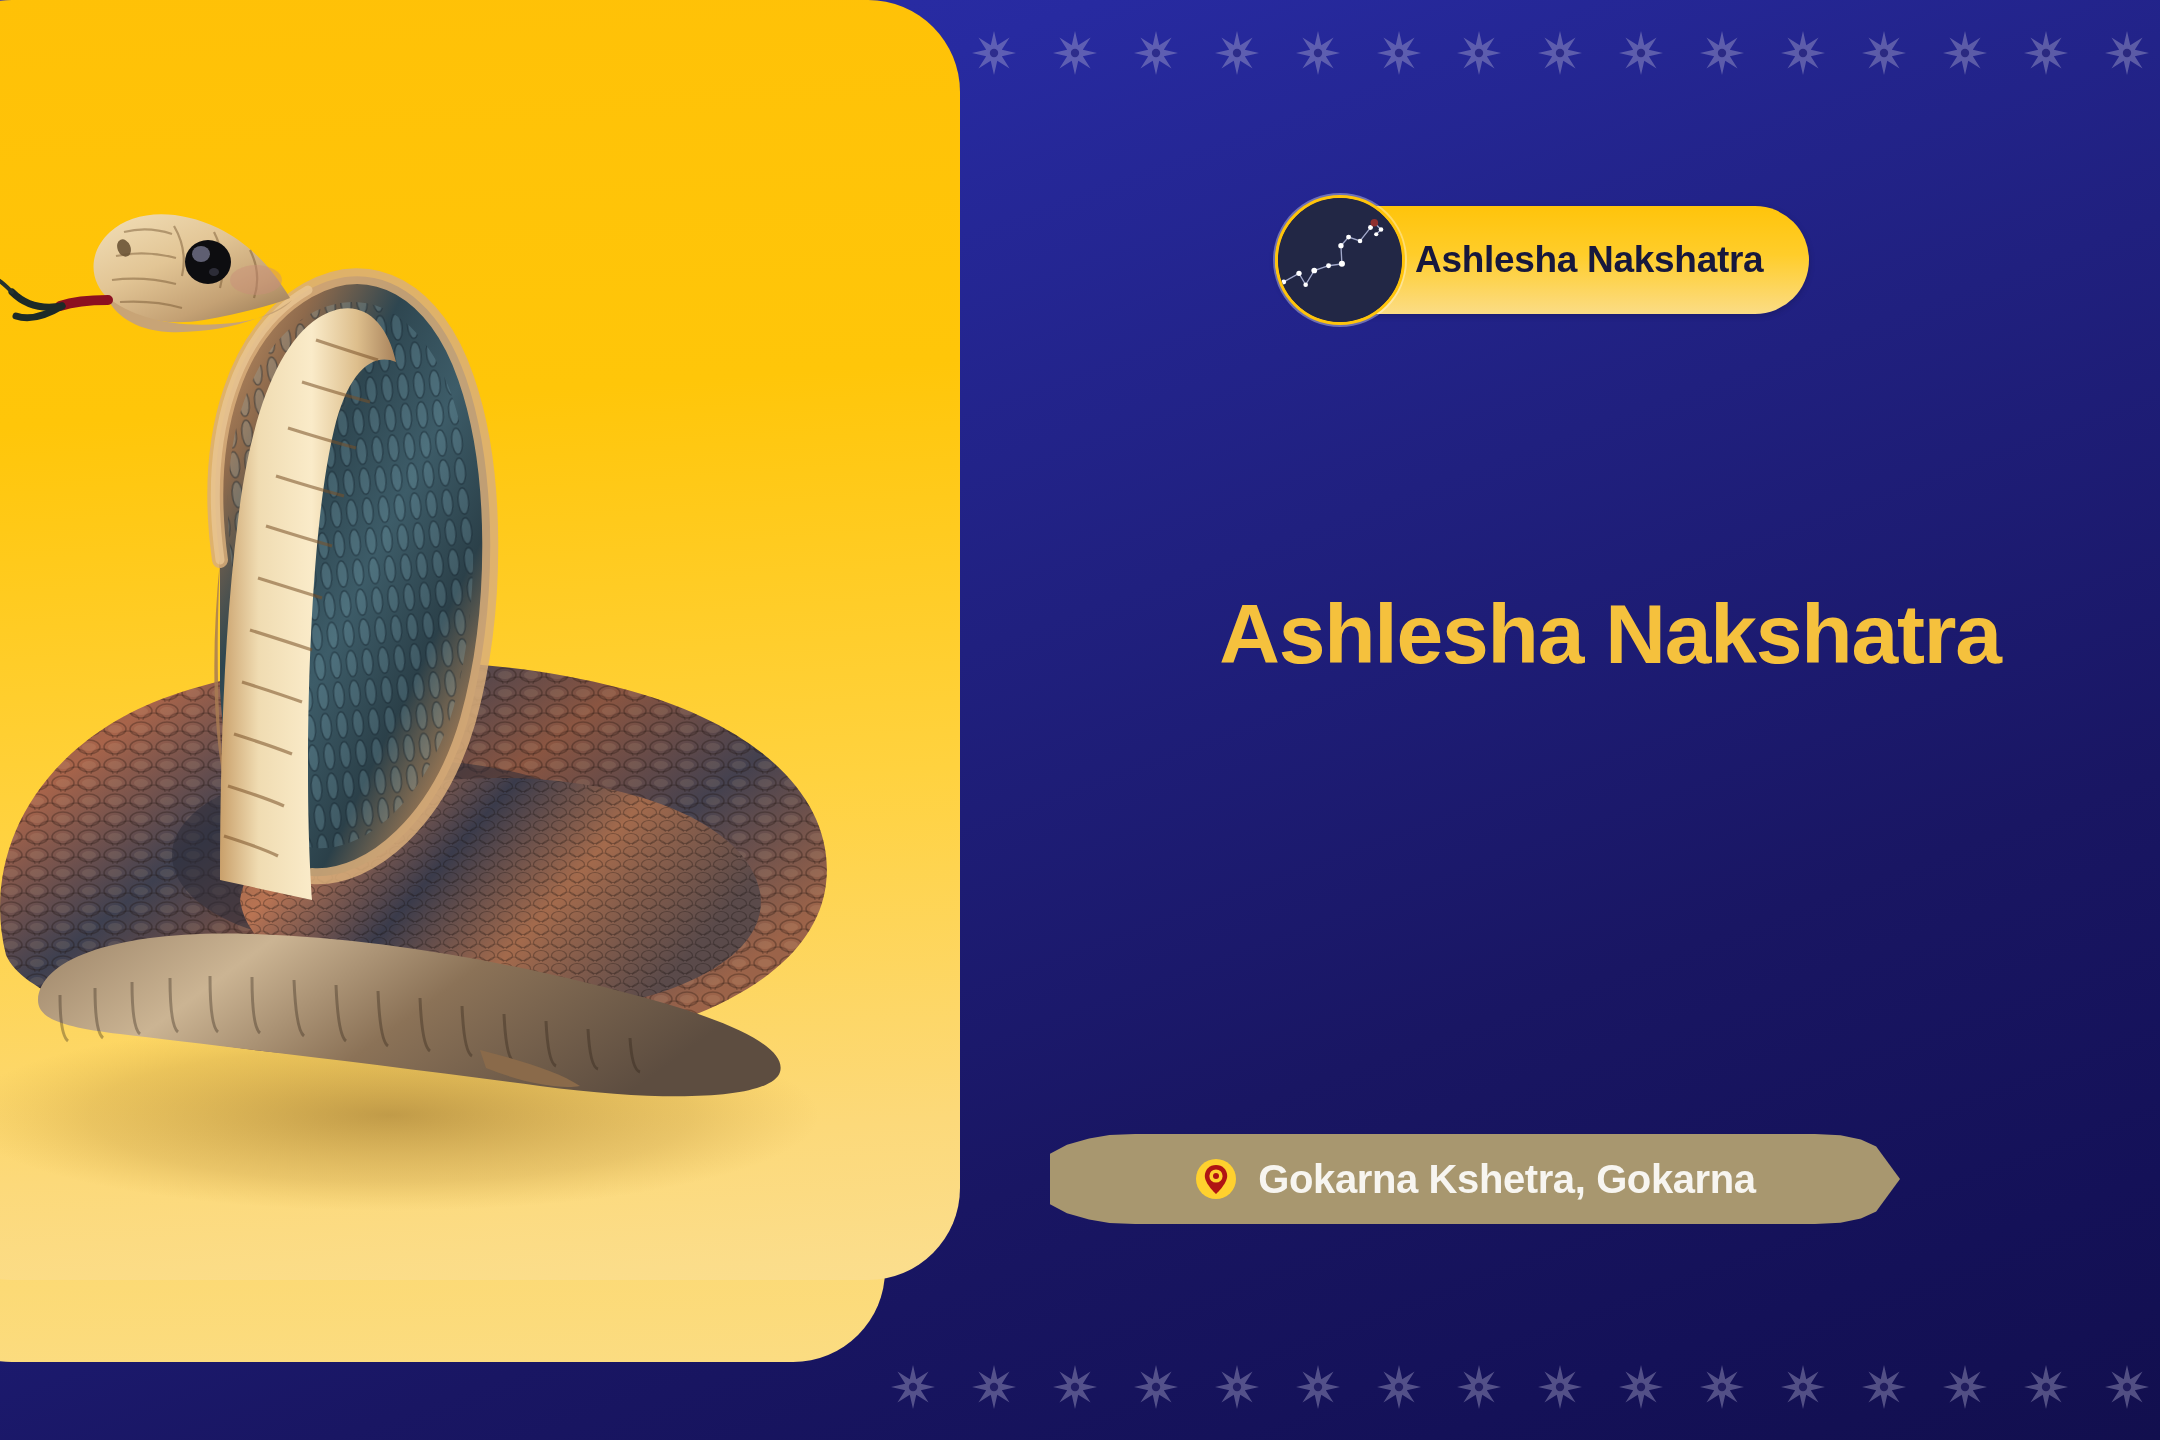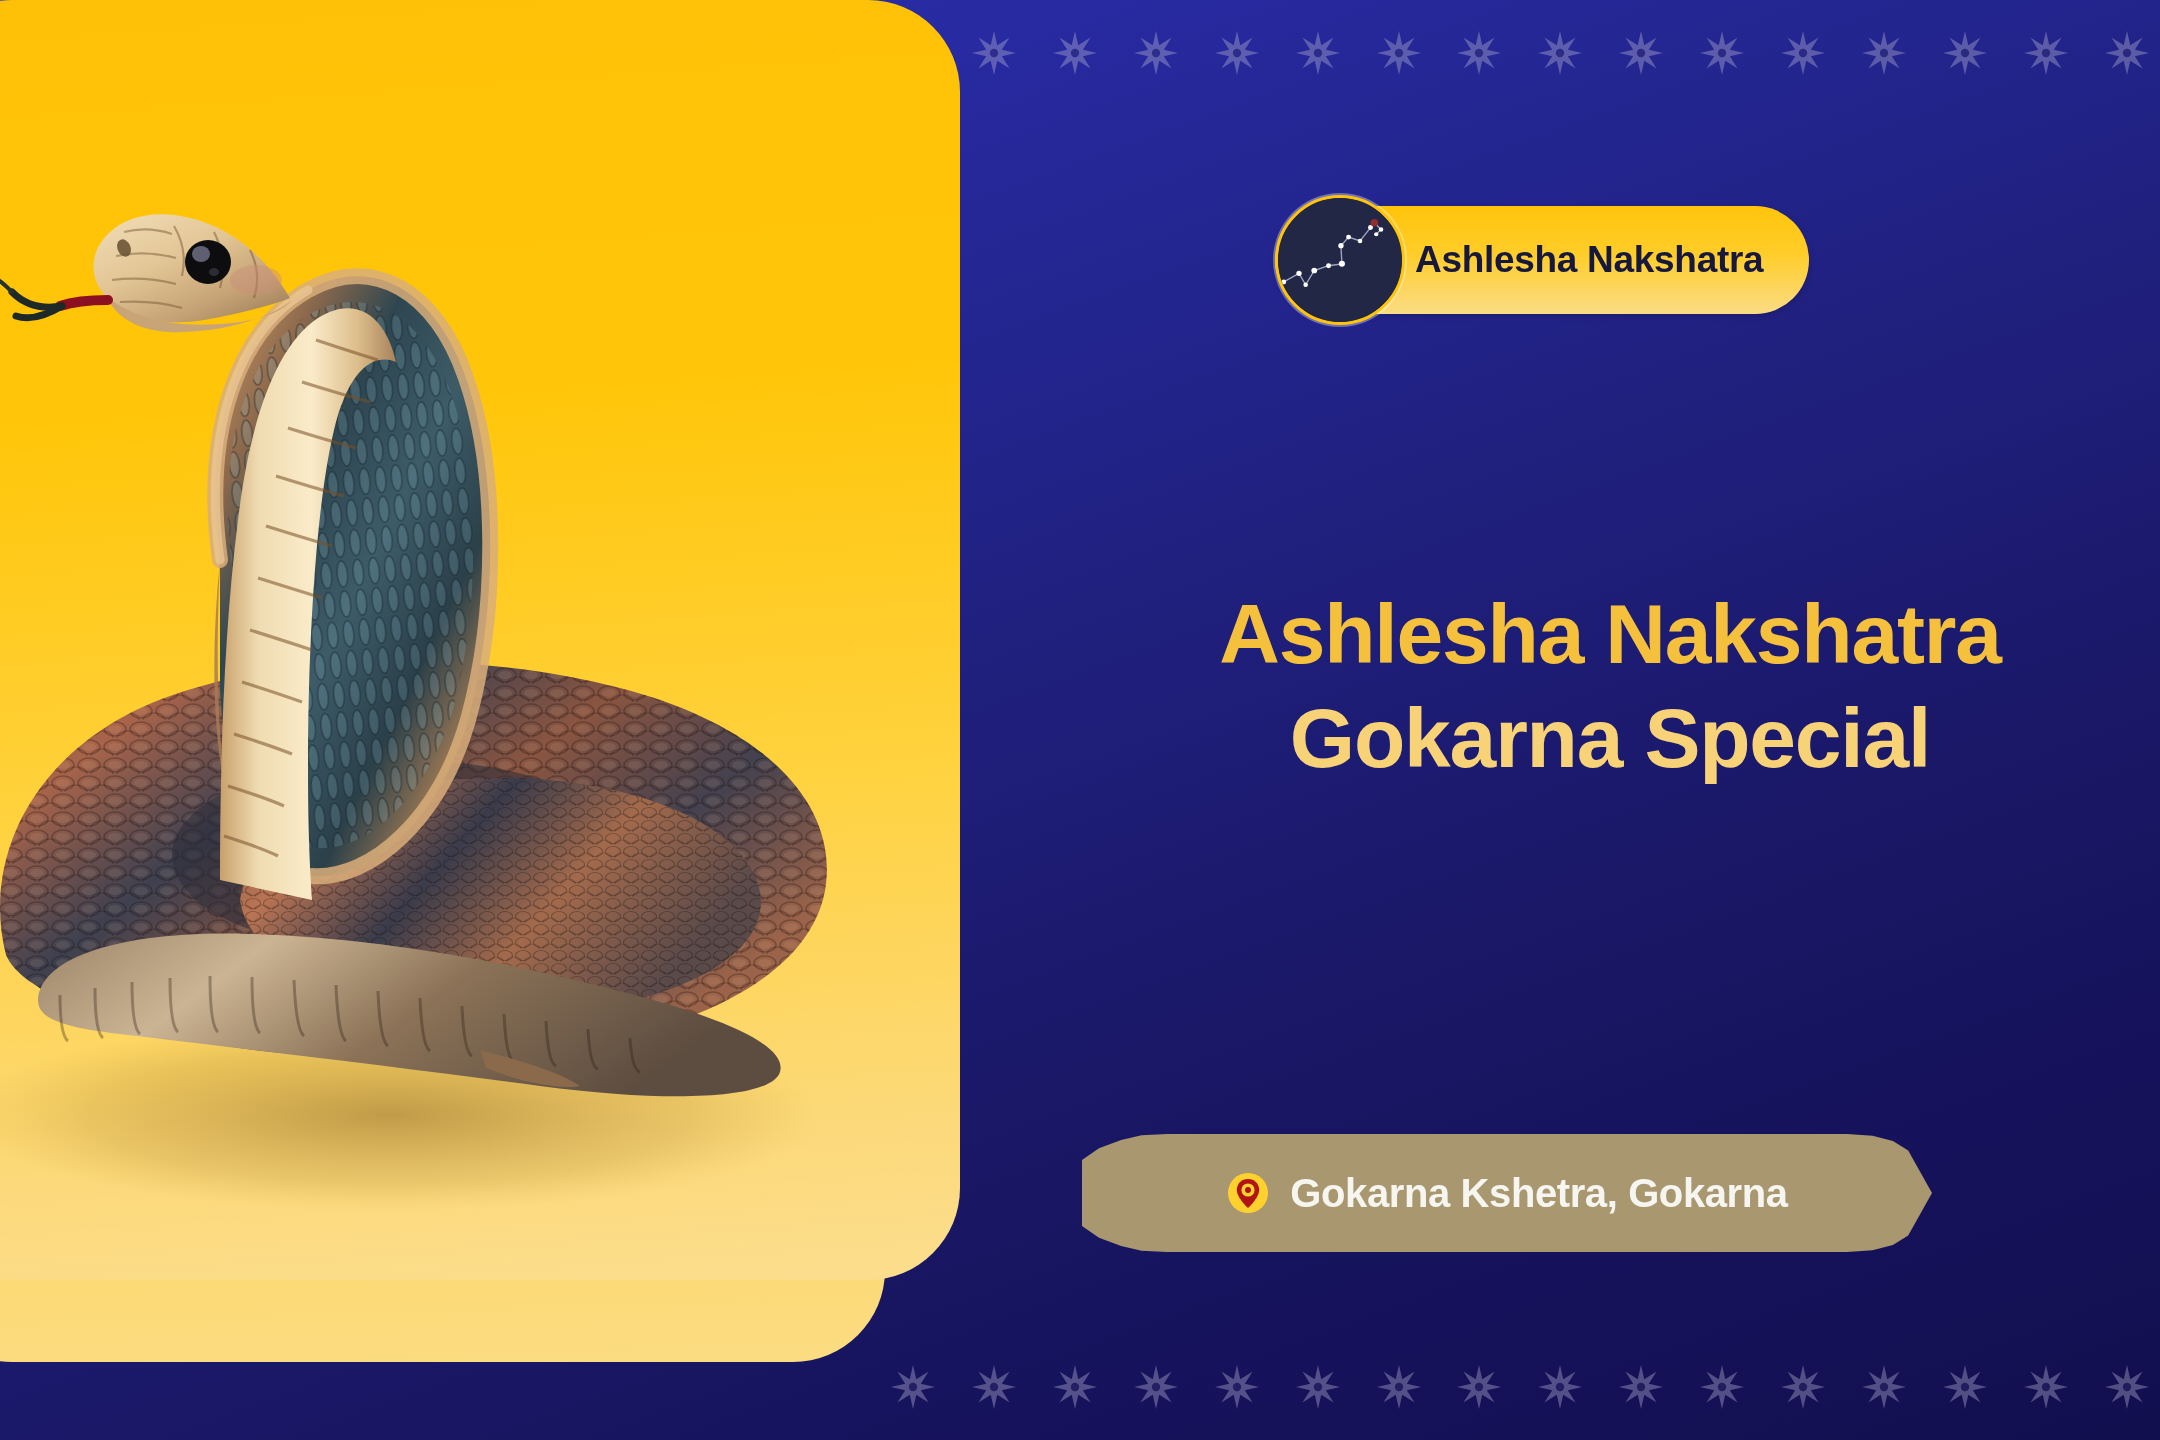--- a/index.html
+++ b/index.html
@@ -118,34 +118,33 @@
     letter-spacing:-1.2px;
     white-space:nowrap;
   }
   .title-line.l1{ color:#F5C13D; }
   .title-line.l2{ color:#F8D277; }
 
   
   .ribbon{
     position:absolute;
     left:-10px; top:1122px;
-    width:850px; height:118px;
+    width:850px; height:90px;
     display:flex;
     align-items:center;
     justify-content:center;
     background:#A8976F;
     filter:drop-shadow(0 3px 5px rgba(0,0,0,.28));
     clip-path:polygon(
       0% 22%, 2.0% 12%, 4.6% 5%, 7.0% 1%, 10% 0%,
       90% 0%, 93% 1.5%, 95.4% 6%, 97.2% 14%,
       100% 50%,
       97.2% 86%, 95.4% 94%, 93% 98.5%, 90% 100%,
       10% 100%, 7.0% 99%, 4.6% 95%, 2.0% 88%, 0% 78%
     );
-    margin-left:32px;
   }
   .ribbon-inner{
     display:flex;
     align-items:center;
     gap:20px;
   }
   .pin-icon{
     width:44px;height:44px;
     flex:0 0 auto;
   }
@@ -500,21 +499,20 @@
             <circle cx="108" cy="33" r="2.4"></circle>
             <circle cx="103" cy="38" r="2.2"></circle>
           </g>
           <circle cx="101" cy="26" r="4" fill="#8E2E2E"></circle>
         </svg>
       </div>
     </div>
 
     <div class="title">
       <div class="title-line l1">Ashlesha Nakshatra</div>
-      <div class="title-line l2">Gokarna Special</div>
     </div>
 
     <div class="ribbon">
       <div class="ribbon-inner">
         <span class="pin-icon">
           <svg viewBox="0 0 44 44" xmlns="http://www.w3.org/2000/svg">
             <circle cx="22" cy="22" r="20" fill="#FFD12E"></circle>
             <path d="M 22 8 C 15.4 8, 10.8 12.9, 10.8 19 C 10.8 26.8, 22 37, 22 37 C 22 37, 33.2 26.8, 33.2 19 C 33.2 12.9, 28.6 8, 22 8 Z" fill="#B01414"></path>
             <circle cx="22" cy="19" r="6.6" fill="#FFD12E"></circle>
             <circle cx="22" cy="19" r="3.0" fill="#B01414"></circle>

